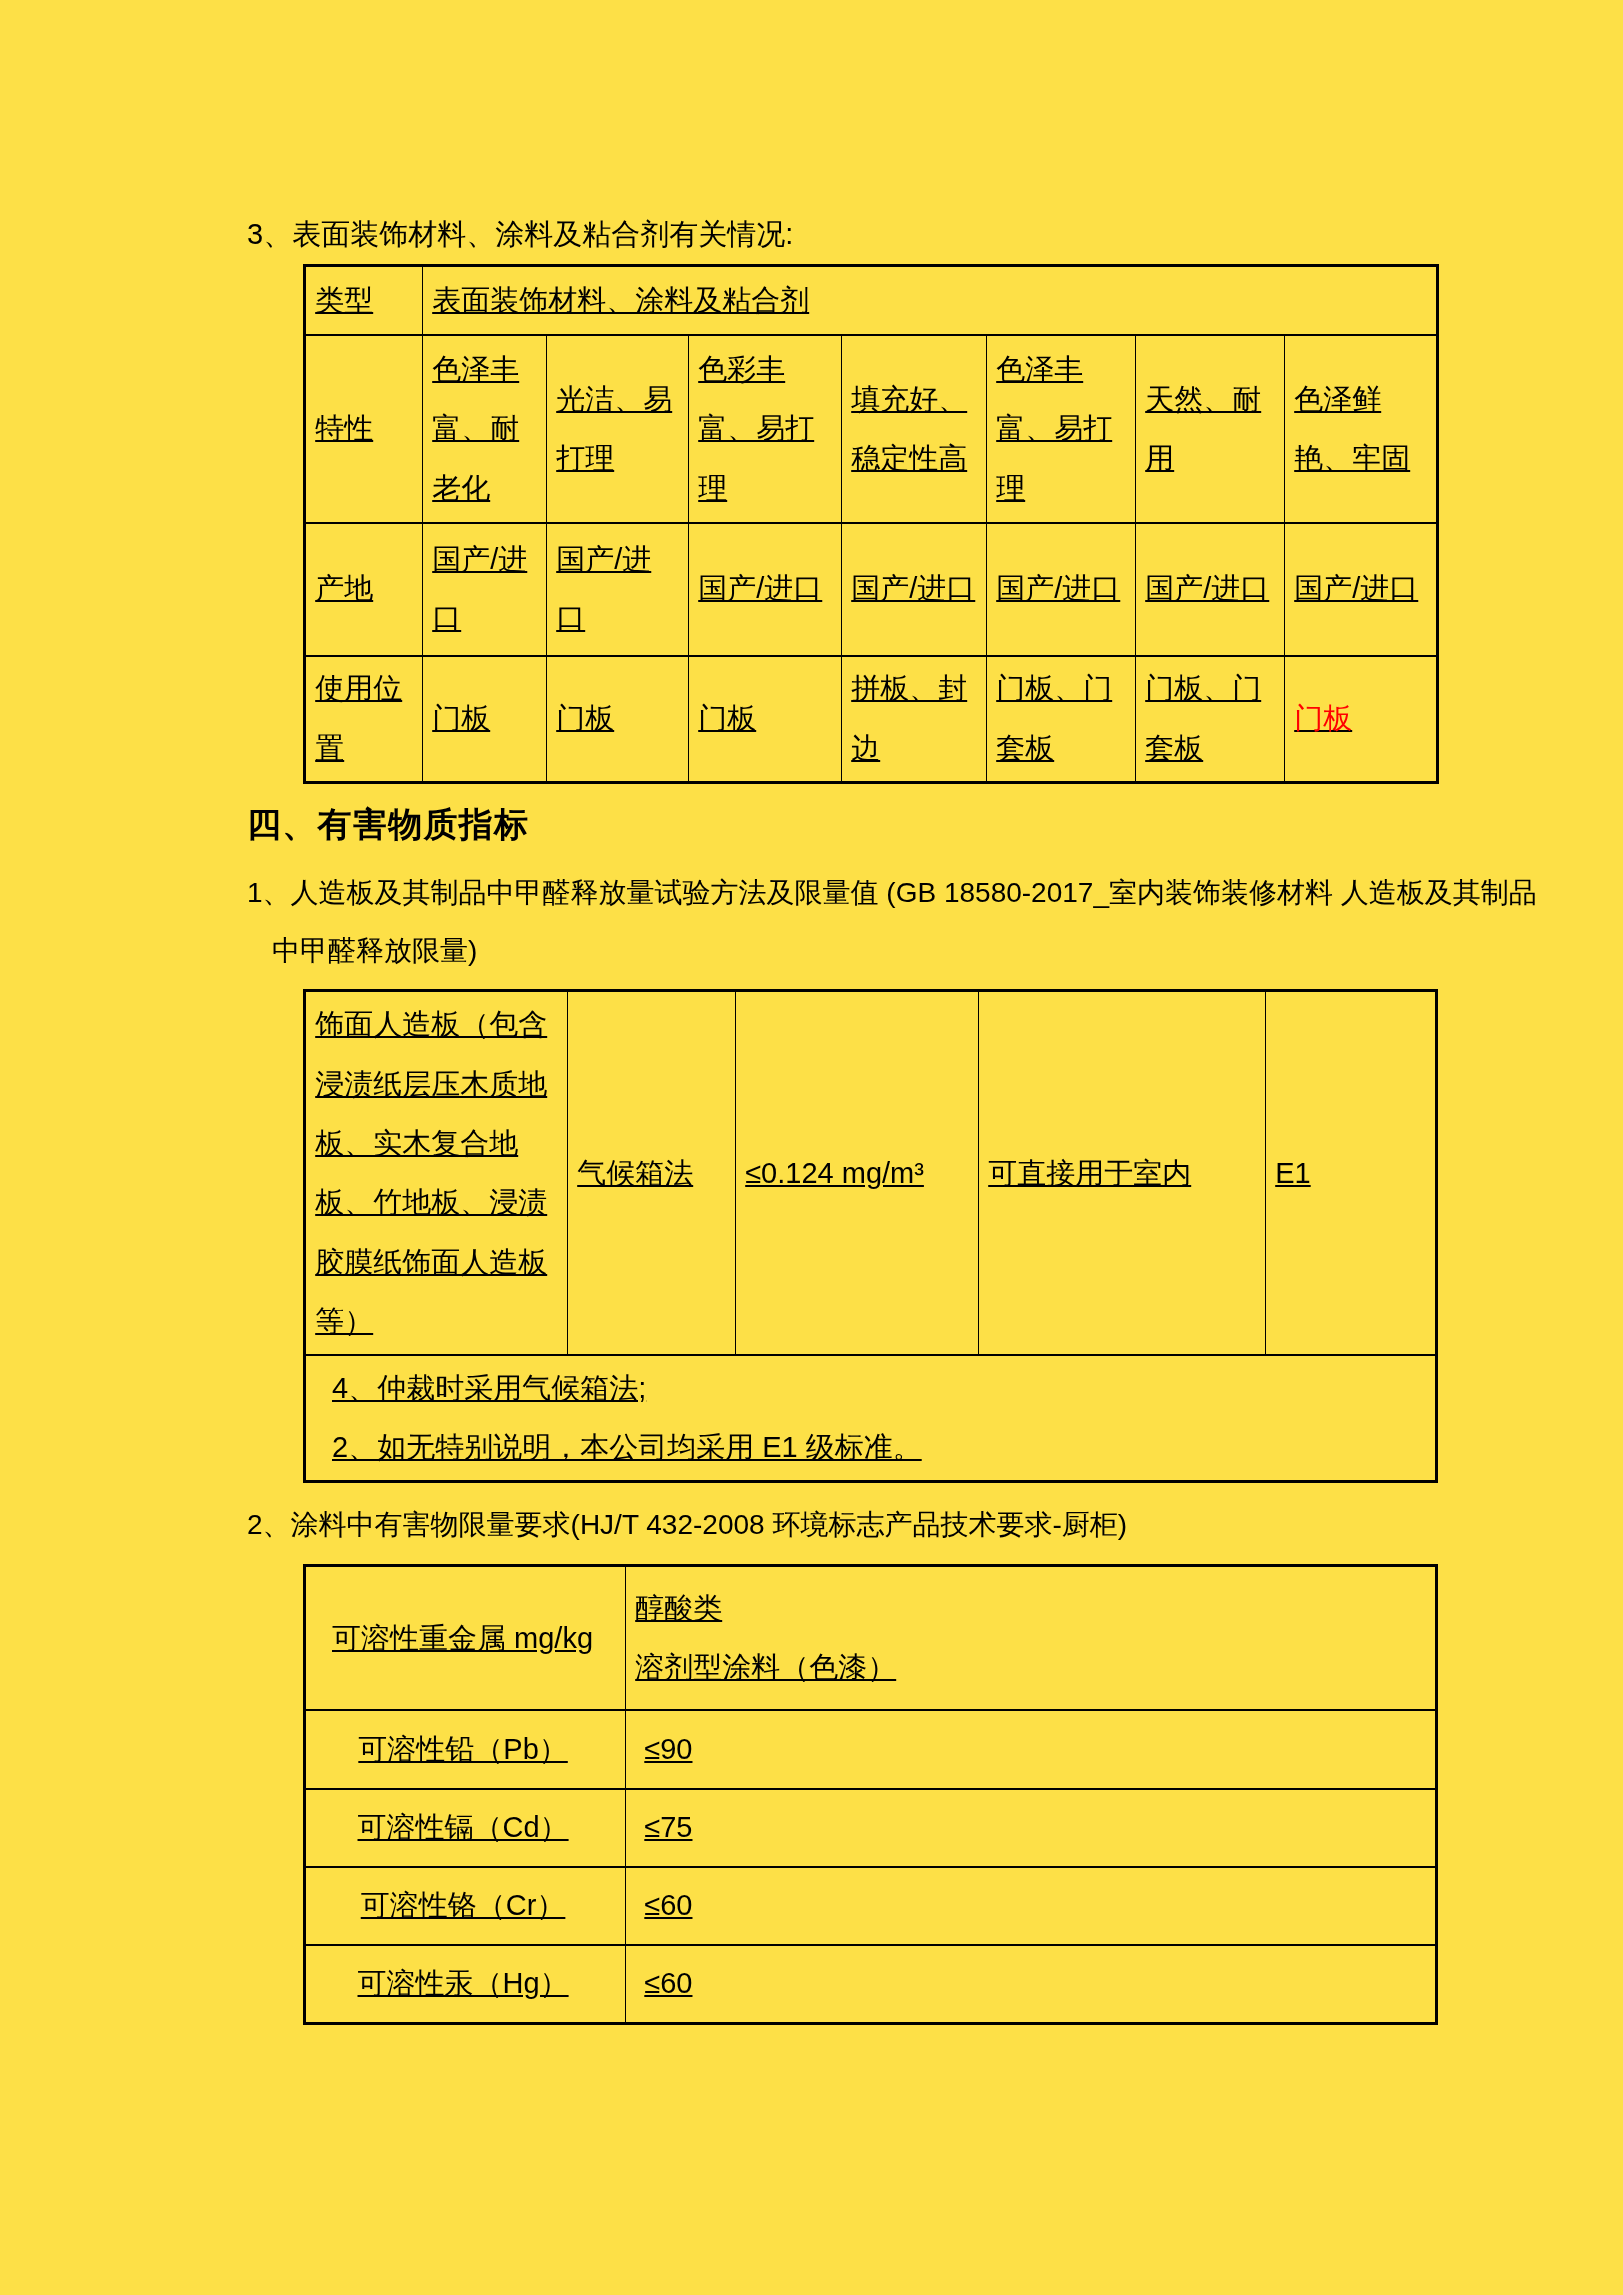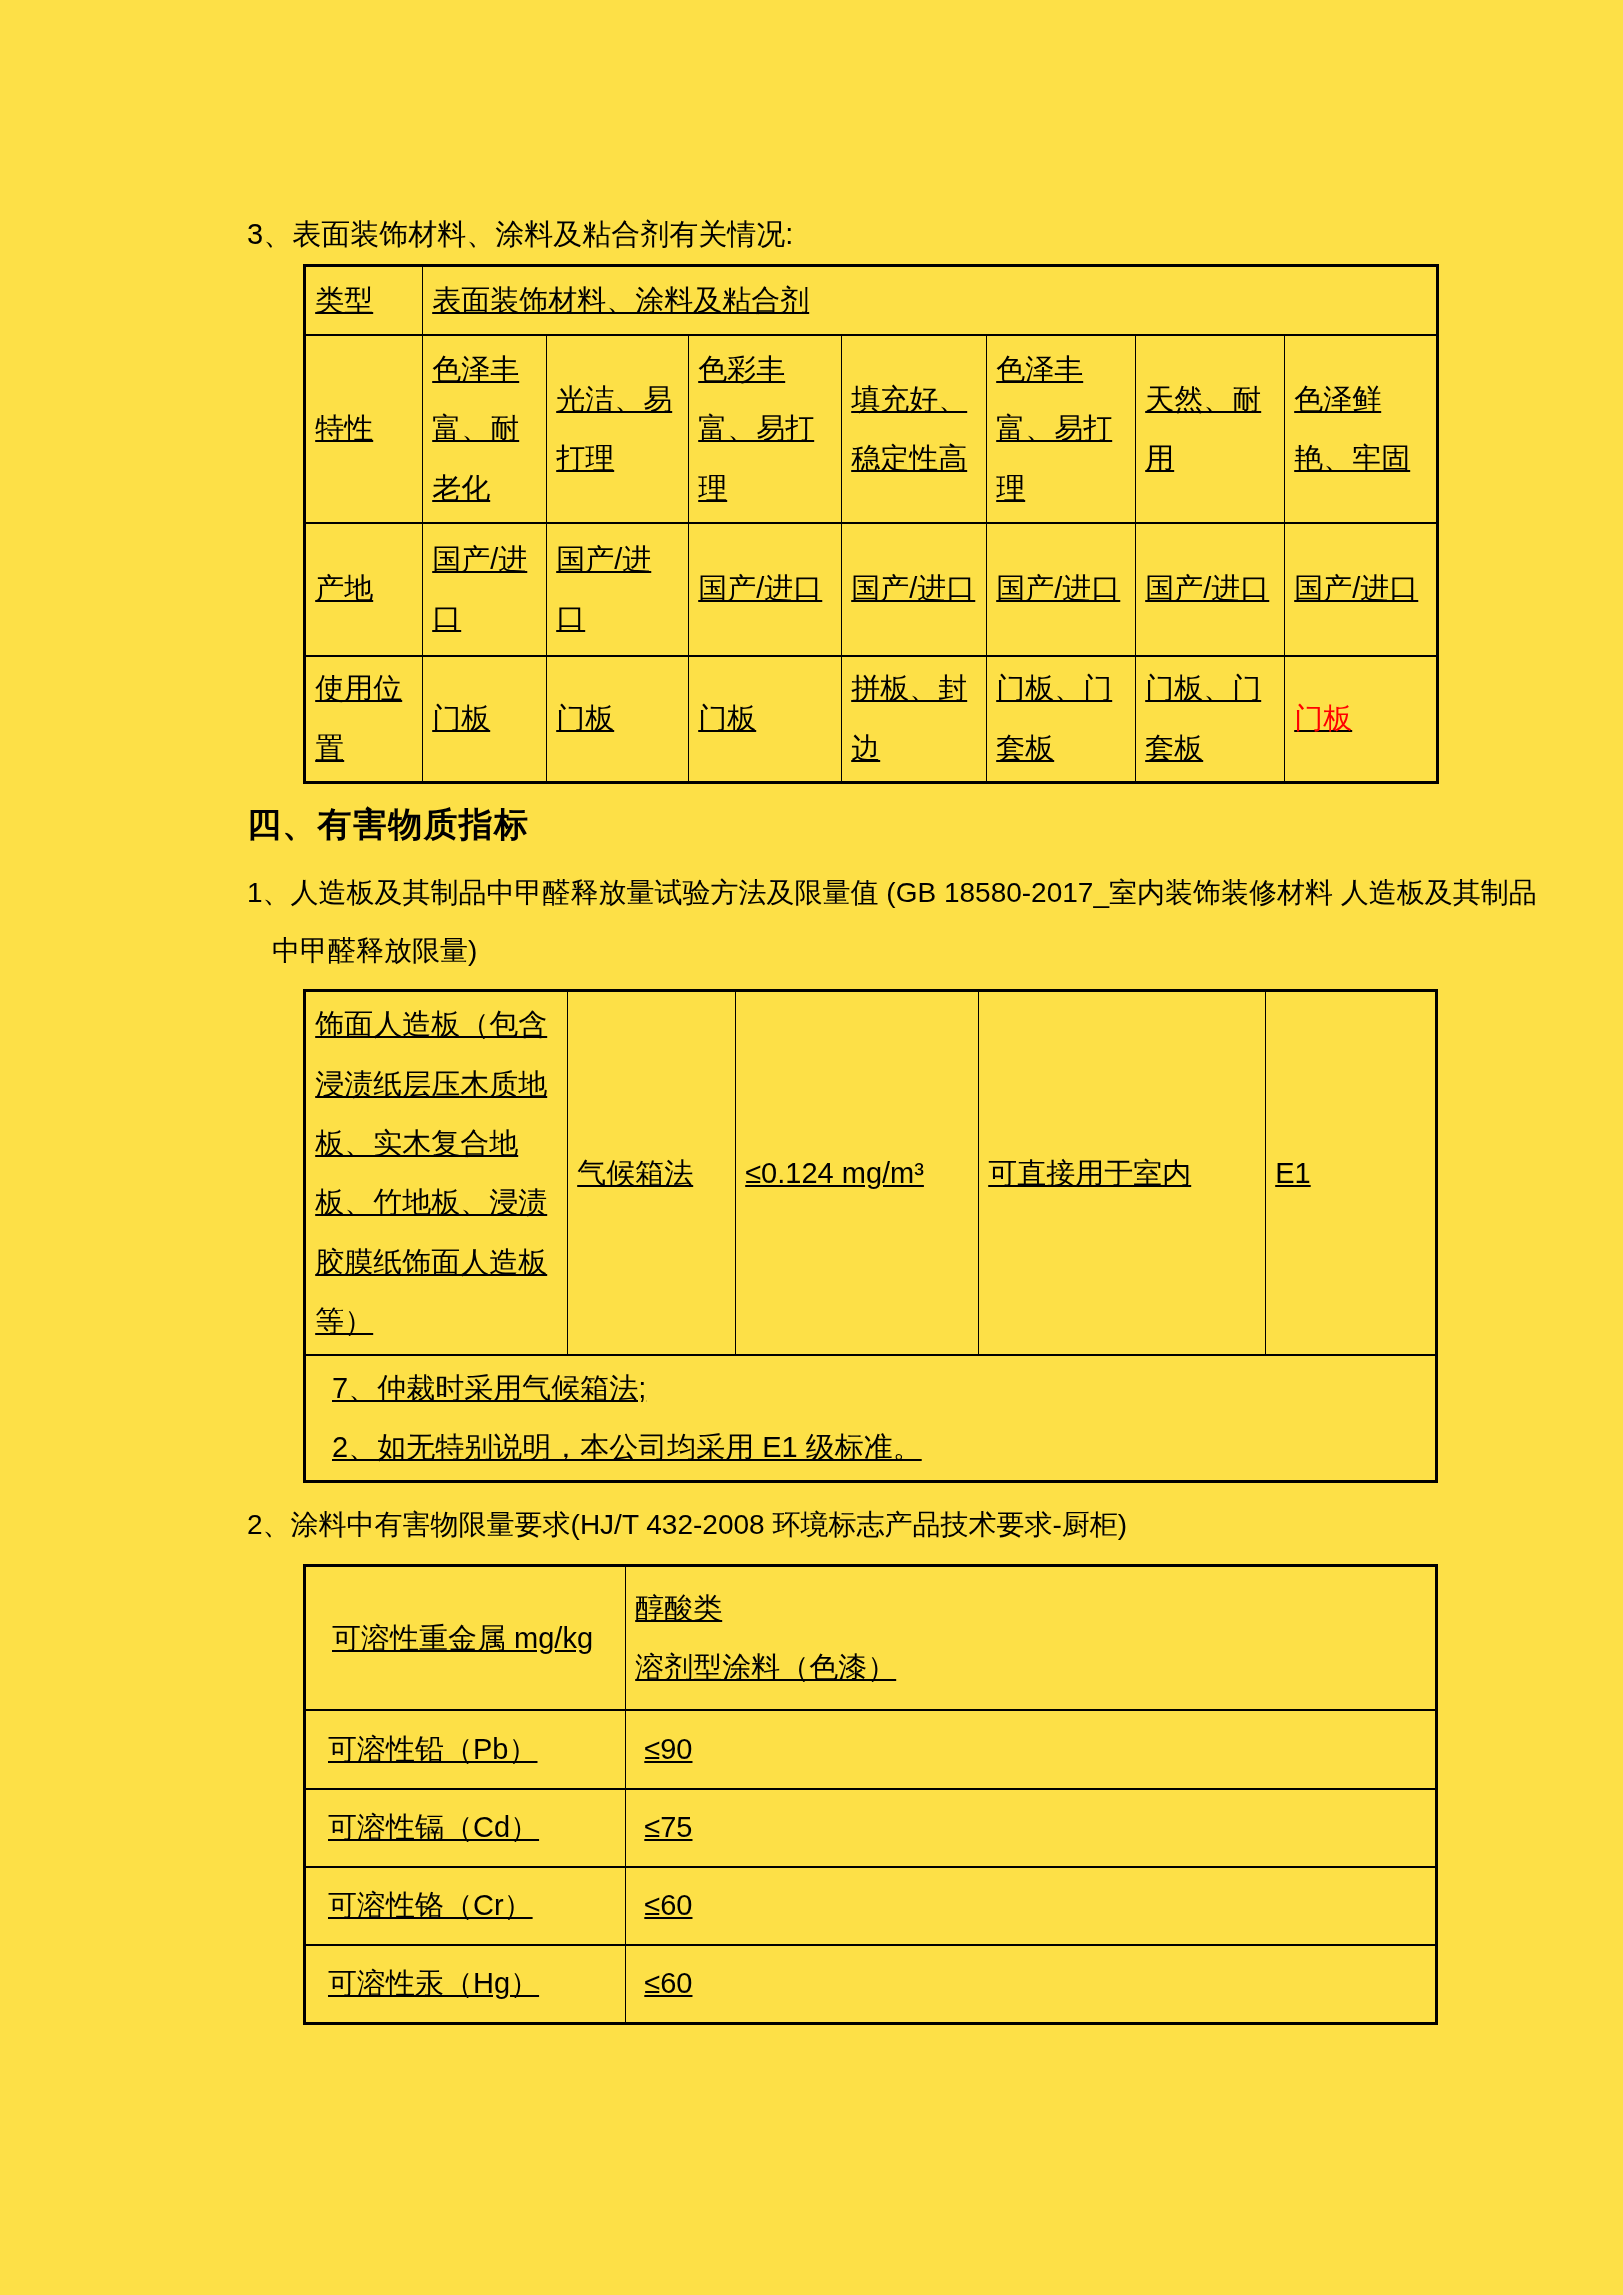--- a/index.html
+++ b/index.html
@@ -49,21 +49,21 @@
   .t2{margin-top:30px;}
   .t2 tr.r-head > td{height:60px;}
   .t2 tr.r-body > td{height:291px;}
   .t2 tr.r-note > td{height:113px;}
   .t2 td.notes-cell{padding-left:26px;vertical-align:middle;}
   
   .t3{margin-top:34px;}
   .t3 tr.r-head > td{height:137px;}
   .t3 tr.r-data > td{height:71px;}
   .t3 td.label-pad{padding-left:26px;}
-  .t3 td.data-label{padding-left:22px;}
+  .t3 td.data-label{padding-left:3px;text-align:center;}
   .t3 td.data-value{padding-left:18.3px;}
 </style>
 </head>
 <body>
 
 <div class="page">
   <div class="content">
 
     <p class="body-line">3、表面装饰材料、涂料及粘合剂有关情况:</p>
 
@@ -131,21 +131,21 @@
       <tbody>
       <tr class="r-body">
         <td>饰面人造板（包含浸渍纸层压木质地板、实木复合地板、竹地板、浸渍胶膜纸饰面人造板等）</td>
         <td>气候箱法</td>
         <td>≤0.124 mg/m³</td>
         <td>可直接用于室内</td>
         <td>E1</td>
       </tr>
       <tr class="r-note">
         <td colspan="5" class="notes-cell">
-          <div>7、仲裁时采用气候箱法;</div>
+          <div>4、仲裁时采用气候箱法;</div>
           <div>2、如无特别说明，本公司均采用 E1 级标准。</div>
         </td>
       </tr>
     </tbody>
       </table>
 
     <p class="item item2">2、涂料中有害物限量要求(HJ/T 432-2008 环境标志产品技术要求-厨柜)</p>
 
     <table class="doc-table t3">
       <colgroup>

